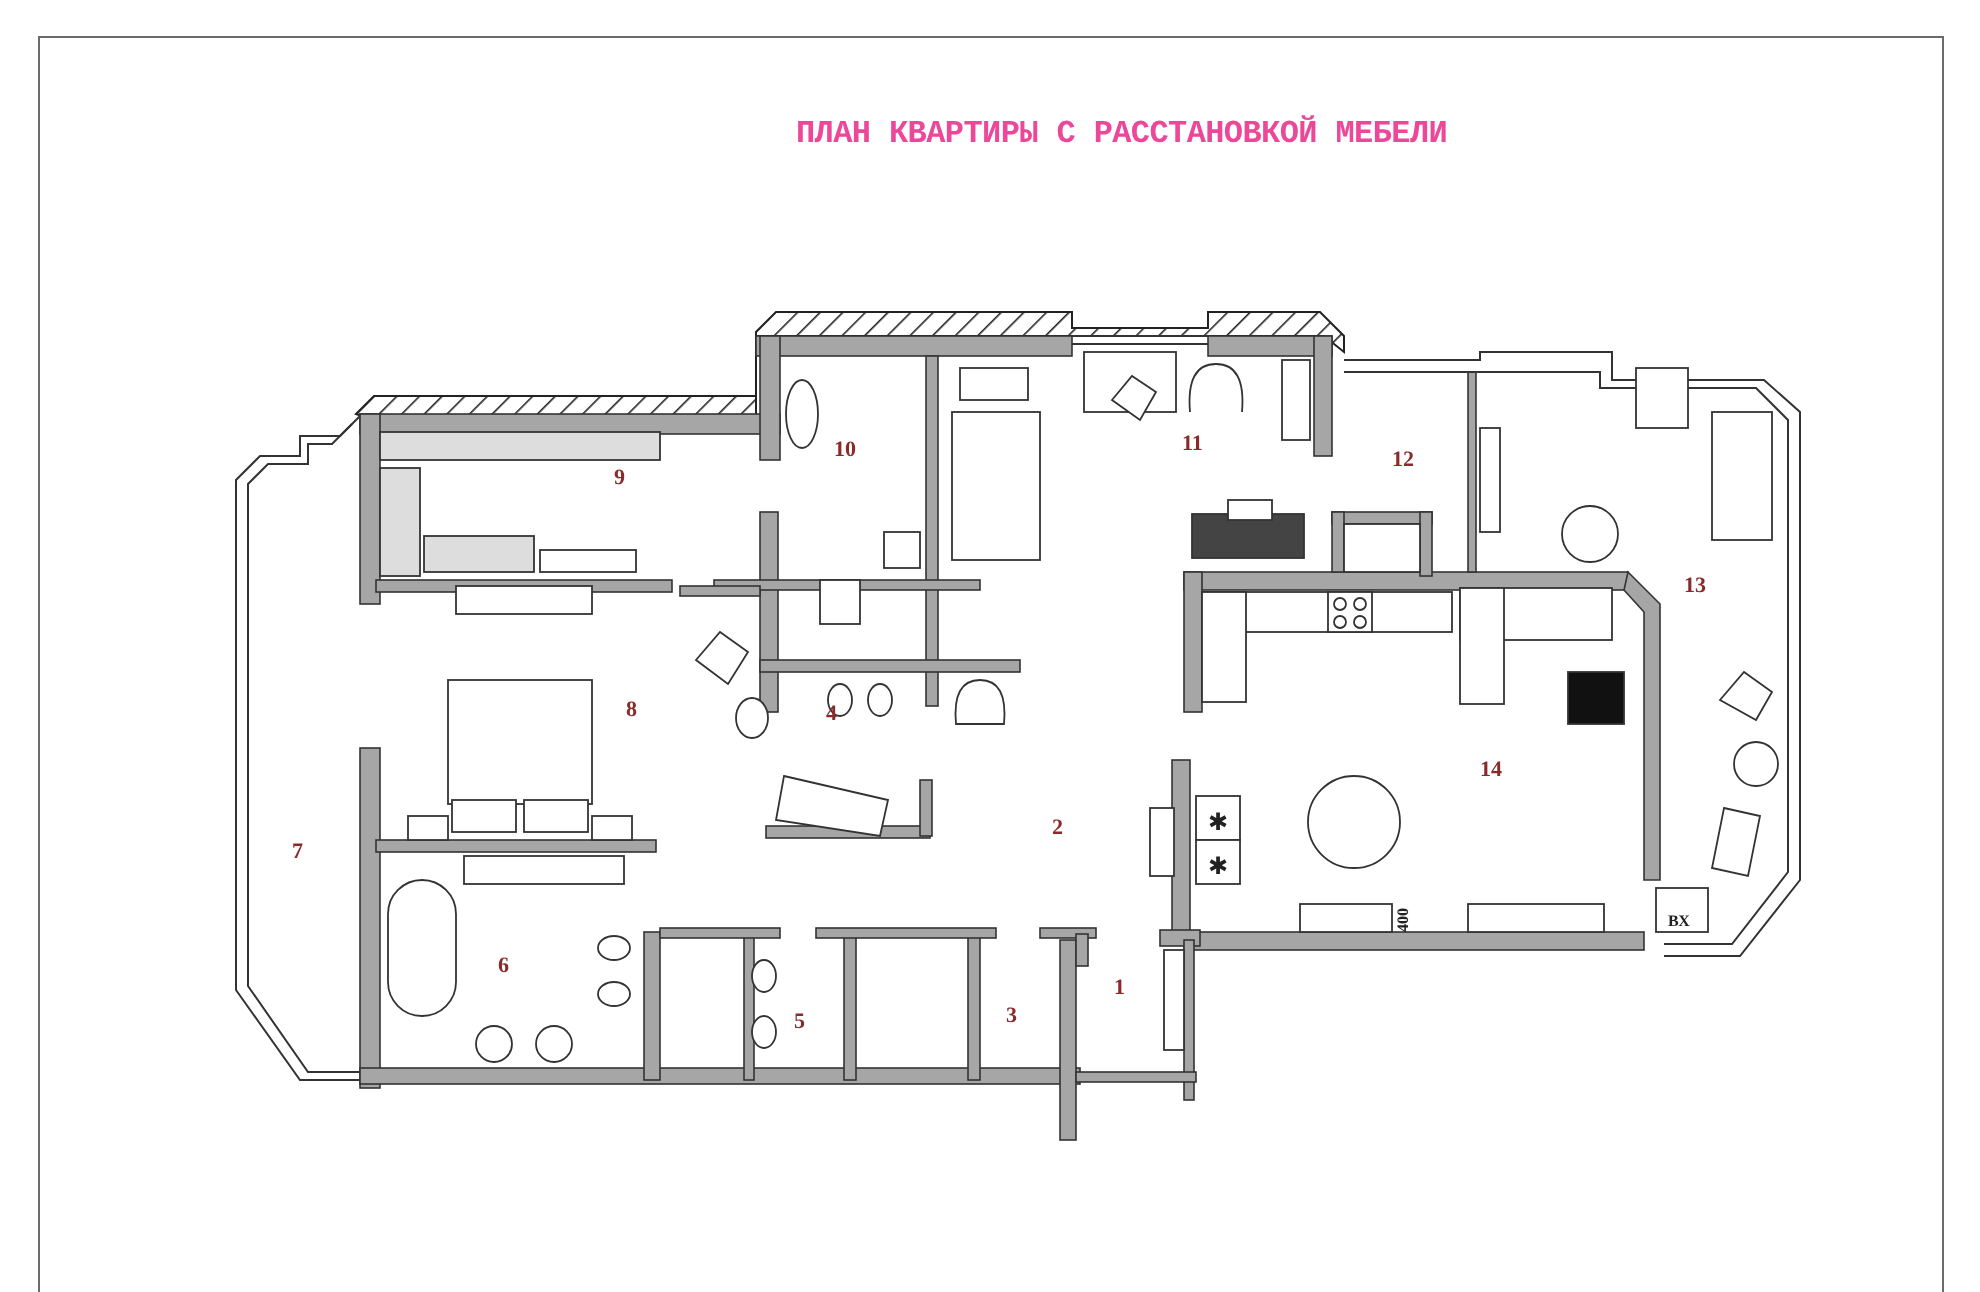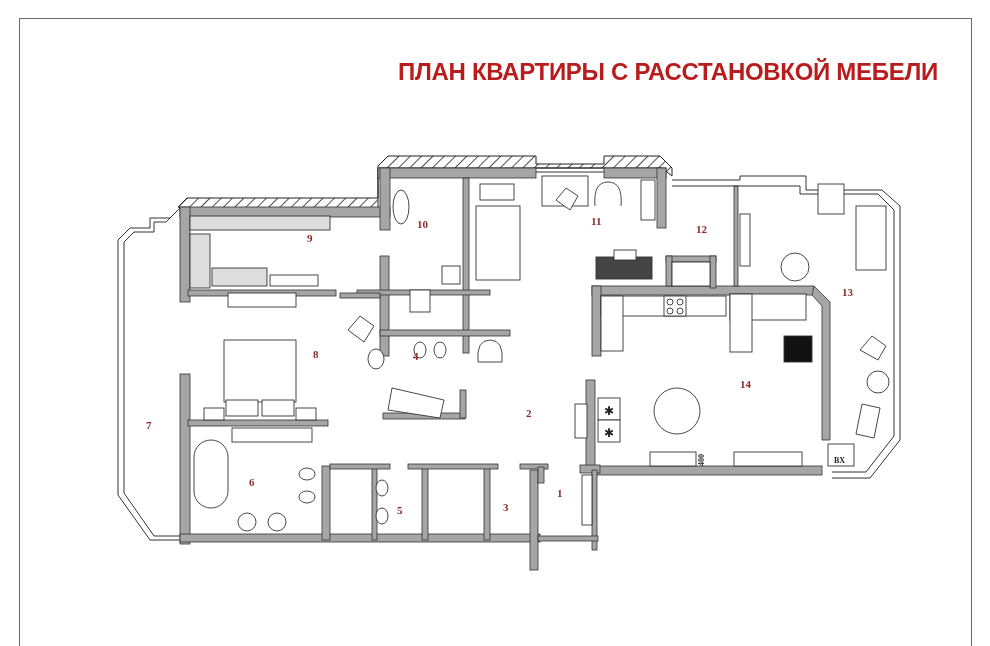--- a/index.html
+++ b/index.html
@@ -1,18 +1,18 @@
 <!DOCTYPE html>
 <html><head>
 <meta charset="utf-8">
 <style>
   html,body{margin:0;padding:0;background:#ffffff;}
   body{width:990px;height:646px;position:relative;overflow:hidden;font-family:"Liberation Serif", serif;}
   .frame{position:absolute;left:19px;top:18px;width:953px;height:640px;border:1px solid #6a6a6a;border-bottom:none;box-sizing:border-box;}
-  .title{position:absolute;left:398px;top:58px;font-family:Liberation Sans, sans-serif;font-weight:bold;font-size:24px;color:#b91c1c;letter-spacing:-0.3px;white-space:nowrap;}
+  .title{position:absolute;left:398px;top:58px;font-family:Liberation Mono, monospace;font-weight:bold;font-size:16px;color:#ec4899;letter-spacing:-0.3px;white-space:nowrap;}
   svg{position:absolute;left:0;top:0;}
   .lbl{font-family:"Liberation Serif", serif;font-weight:bold;font-size:11px;fill:#8a2a2a;}
   .bx{font-family:"Liberation Serif", serif;font-weight:bold;font-size:8px;fill:#222;}
 </style>
 </head>
 <body>
 
 <div class="frame"></div>
 <div class="title">ПЛАН КВАРТИРЫ С РАССТАНОВКОЙ МЕБЕЛИ</div>
 

